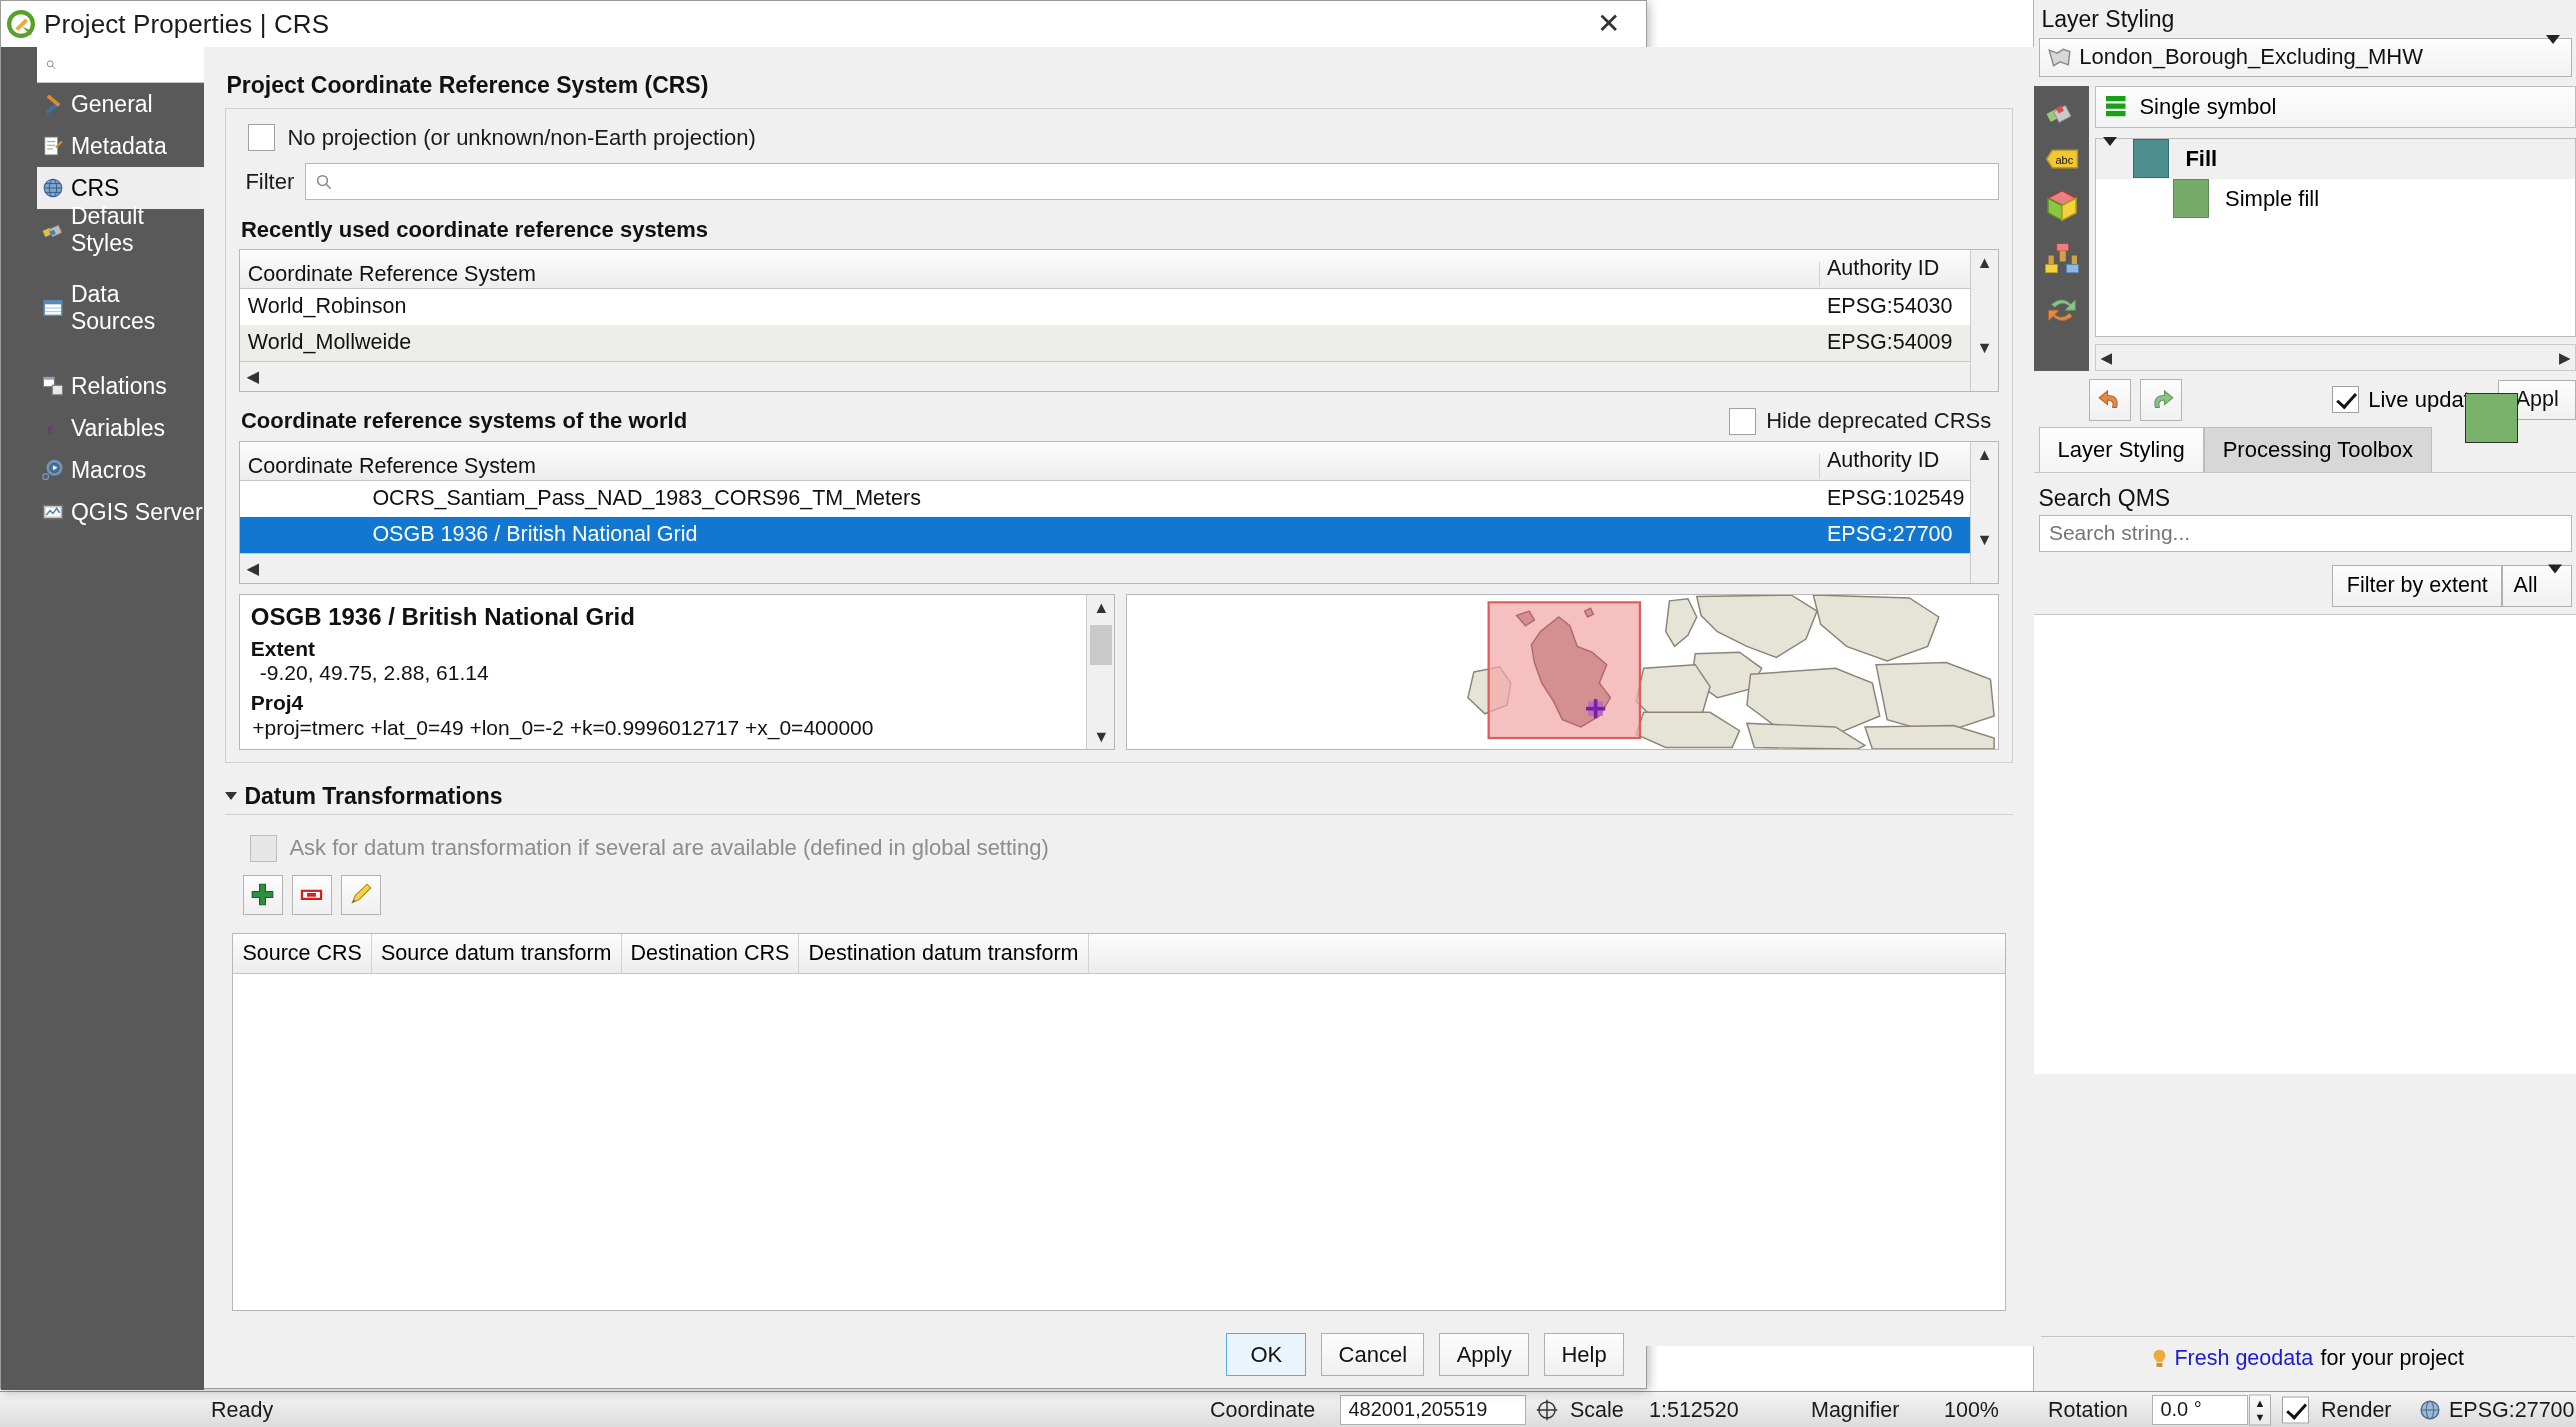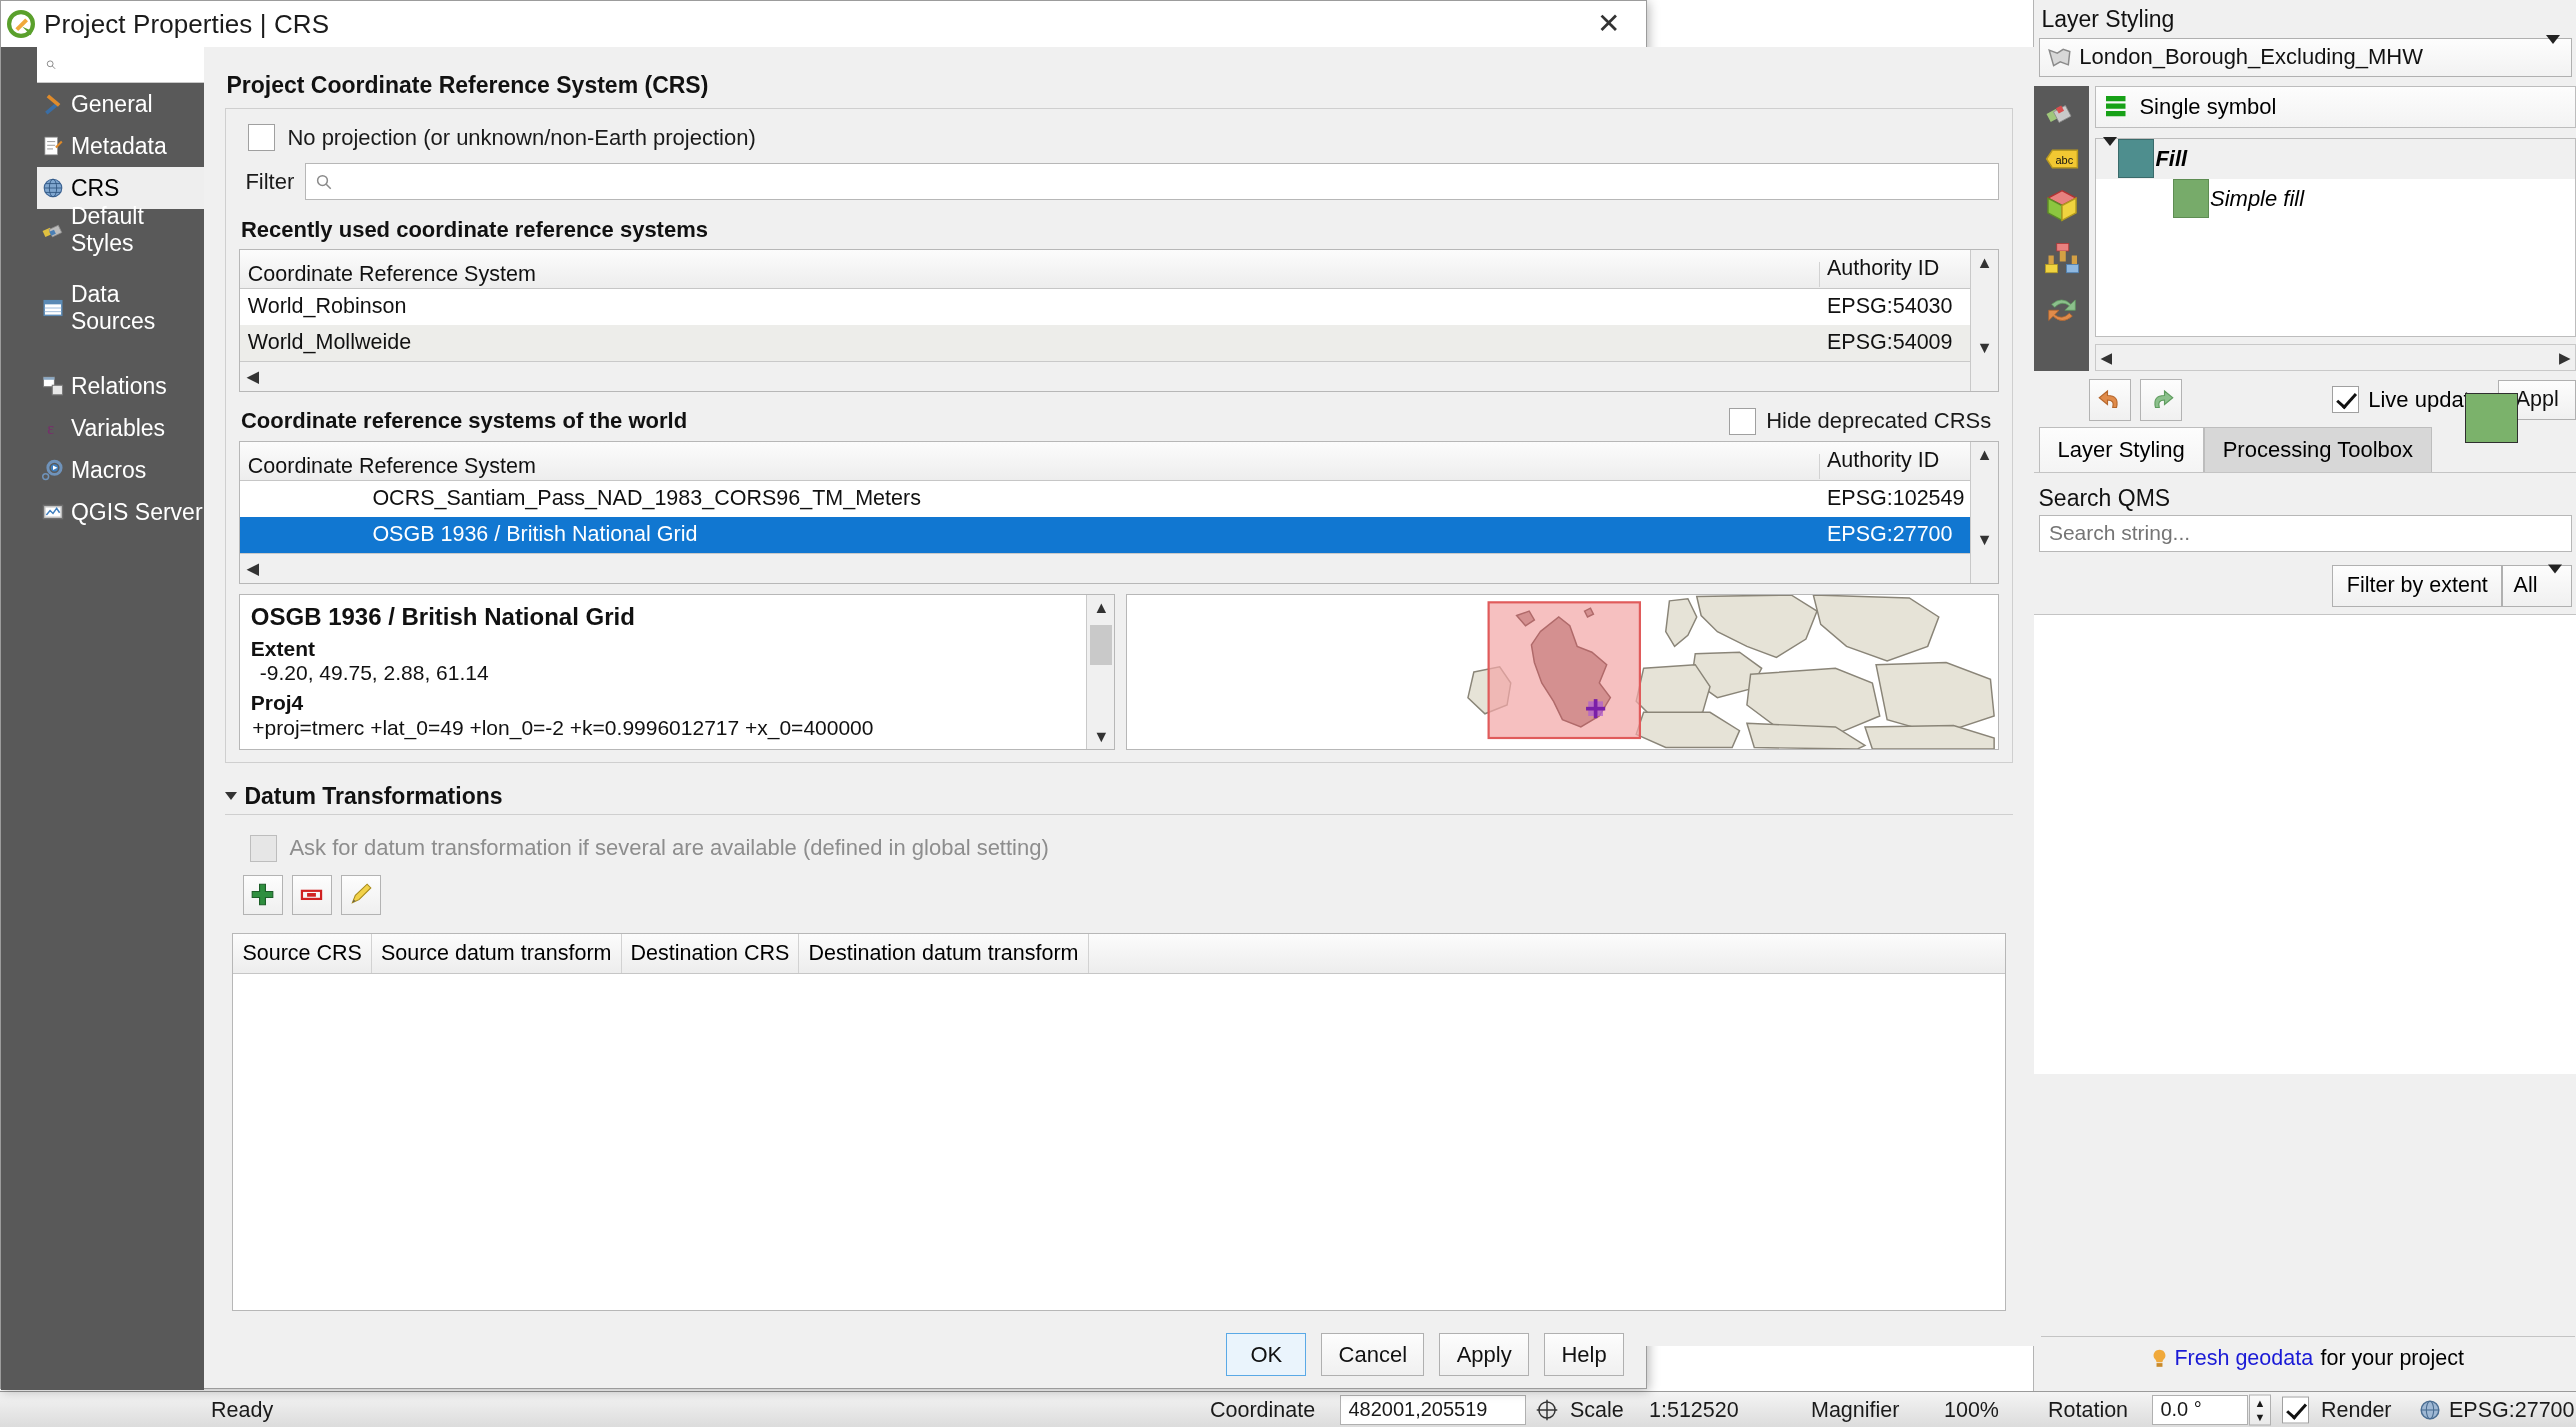--- a/index.html
+++ b/index.html
@@ -211,22 +211,22 @@
   .rp-iconbar {
     width: 55px; background: #595959; display: flex; flex-direction: column;
     align-items: center; gap: 19.3px; padding: 13.4px 0;
   }
   .rp-main { flex: 1; padding-left: 6px; }
   .rp-symbolbox {
     height: 42px; background: linear-gradient(#fdfdfd,#f3f3f3); border: 0.7px solid #bdbdbd;
     display: flex; align-items: center; gap: 9px; padding-left: 7.4px; font-size: 22px;
   }
   .rp-tree { margin-top: 10.4px; background: #ffffff; border: 0.7px solid #bdbdbd; height: 199px; }
-  .tree-row { display: flex; align-items: center; gap: 1px; height: 40px; padding-left: 7.4px;
-    font-size: 22px; cursor: pointer; font-style: italic; }
+  .tree-row { display: flex; align-items: center; gap: 16px; height: 40px; padding-left: 7.4px;
+    font-size: 22px; cursor: pointer; }
   .tree-row.sel { background: #f0f0f0; font-weight: bold; }
   .tree-row.child { padding-left: 77px; }
   .swatch-fill { width: 36px; height: 39px; background: #4e8e8e; border: 0.7px solid #3a6b6b; }
   .swatch-simple { width: 36px; height: 39px; background: #77ab6a; border: 0.7px solid #5e8d53; }
   .big-swatch {
     position: absolute; right: 58px; top: 393px; width: 53px; height: 50px;
     background: #7bb26b; border: 0.7px solid #2f2f2f;
   }
   .rp-hscroll { margin-top: 7.4px; height: 27px; background: #f0f0f0; border: 0.7px solid #c9c9c9;
     display: flex; align-items: center; justify-content: space-between; padding: 0 4.5px;

